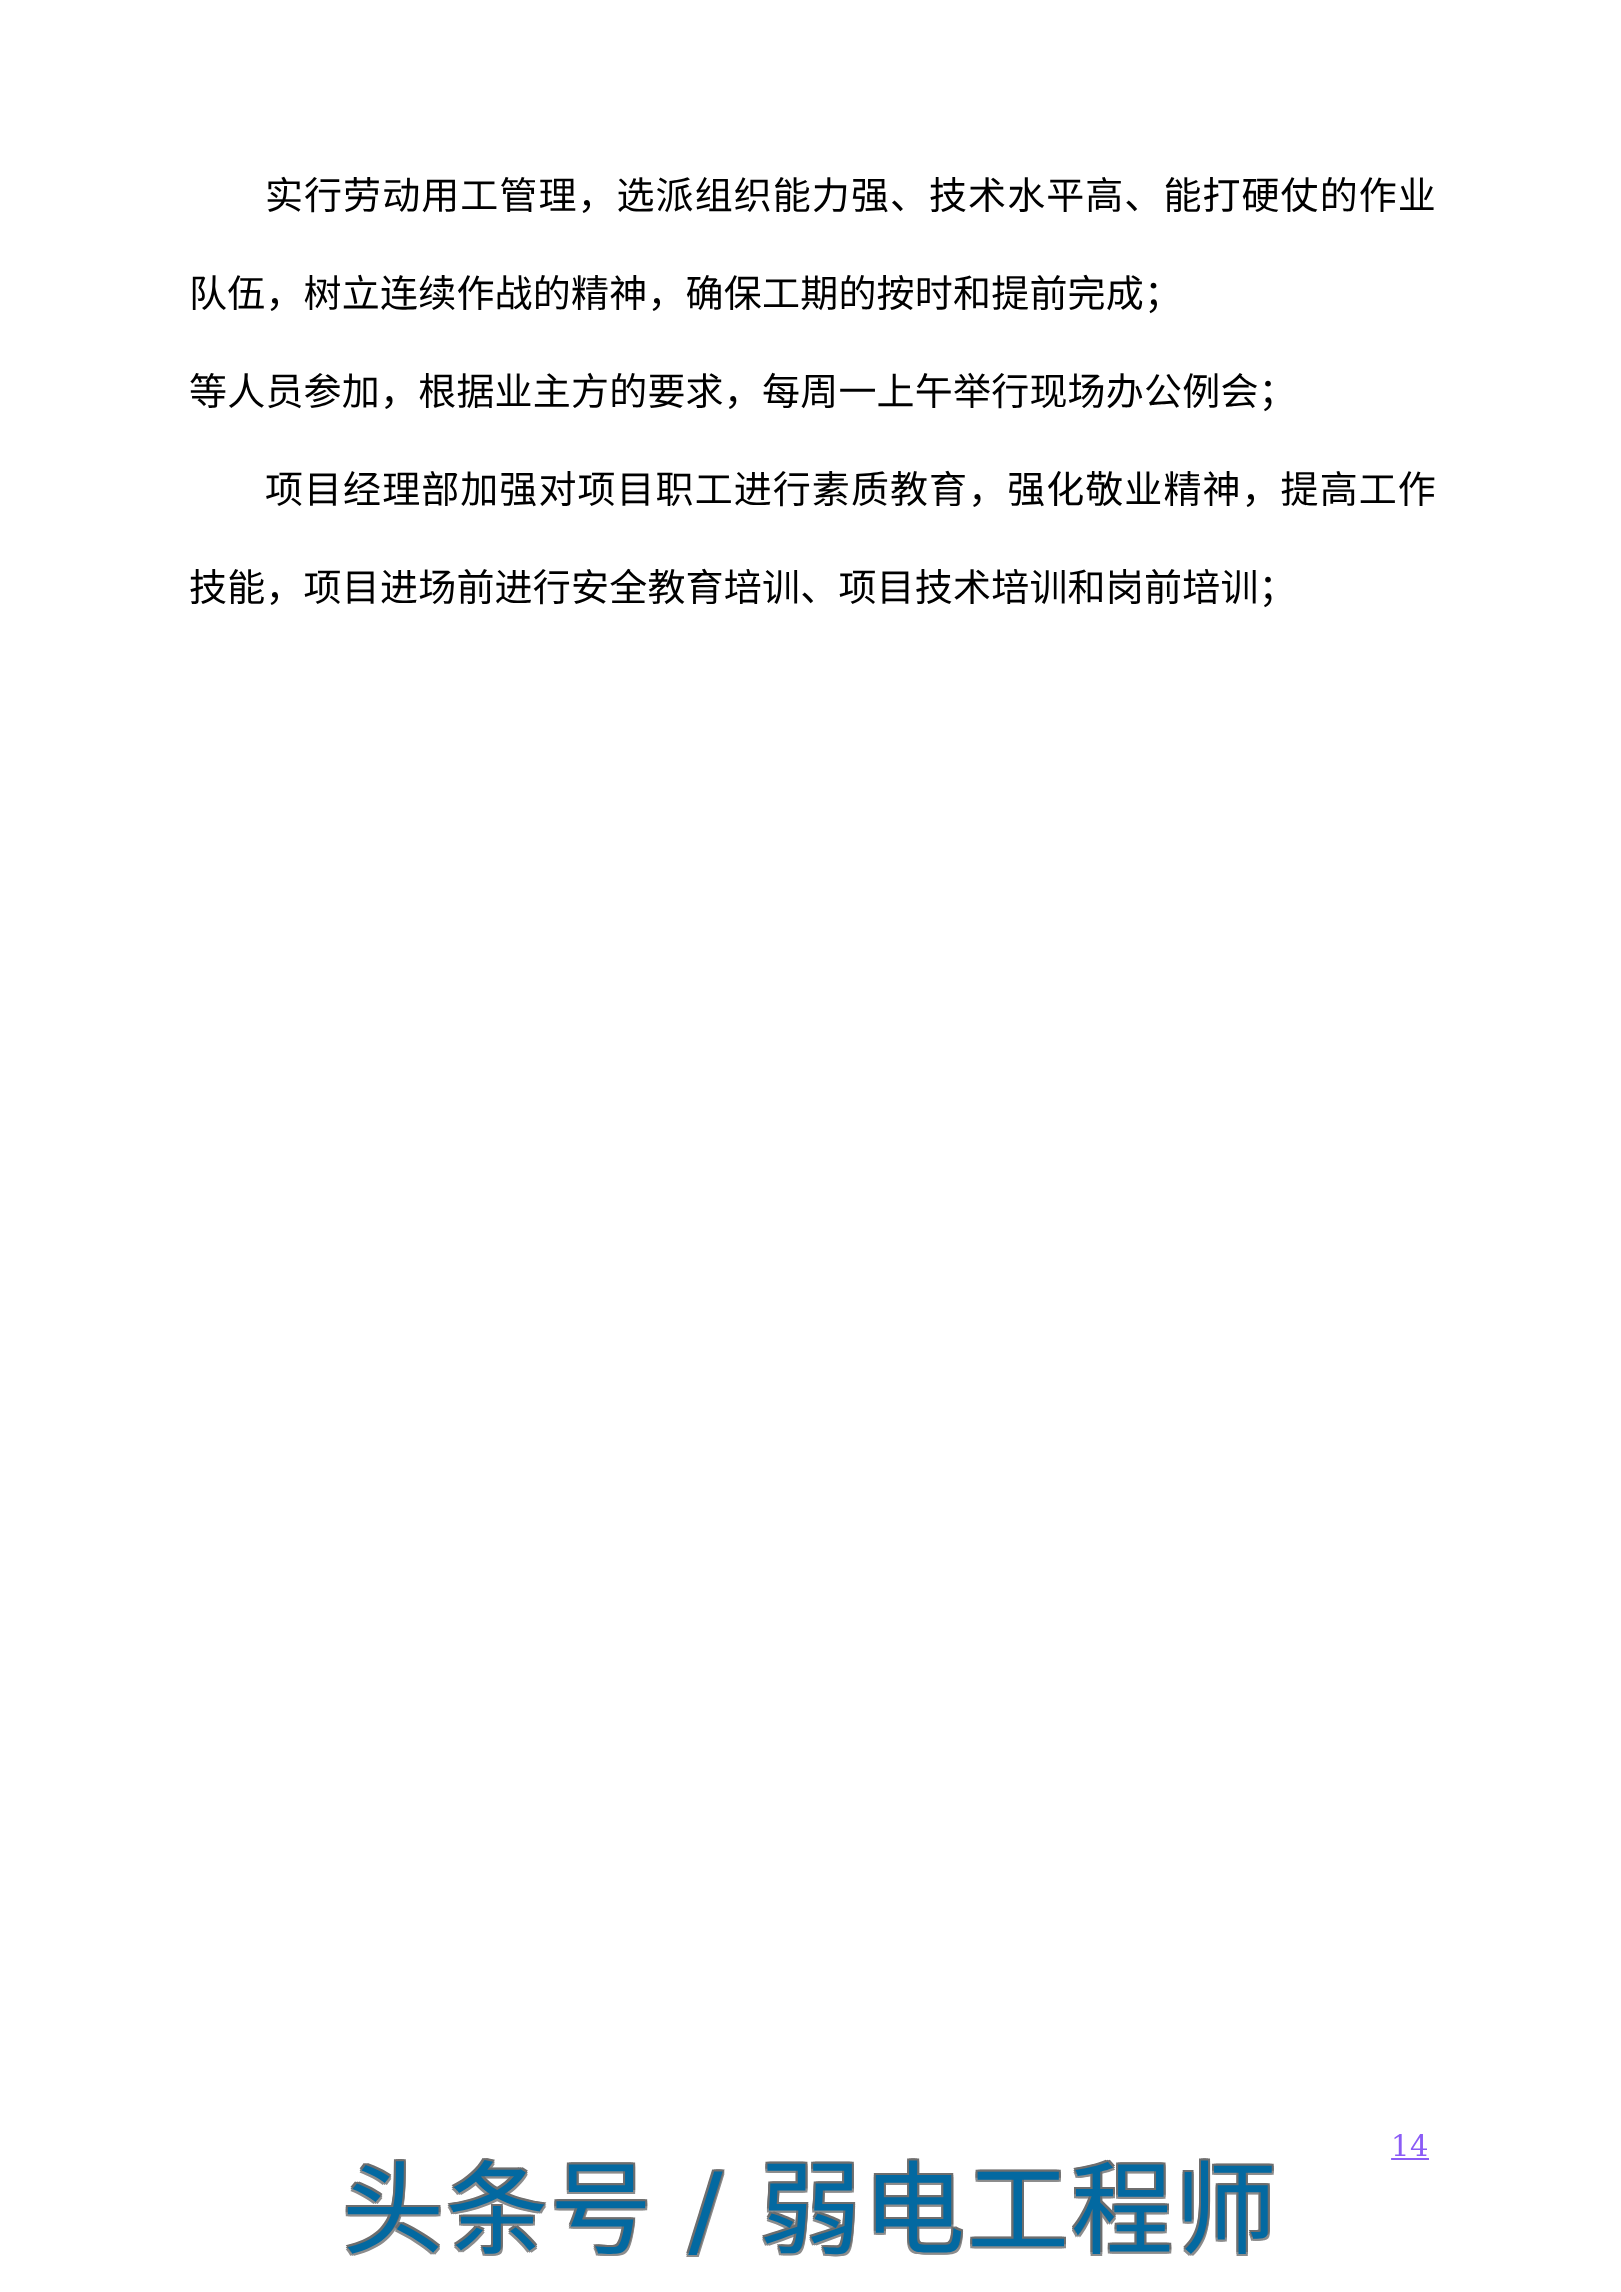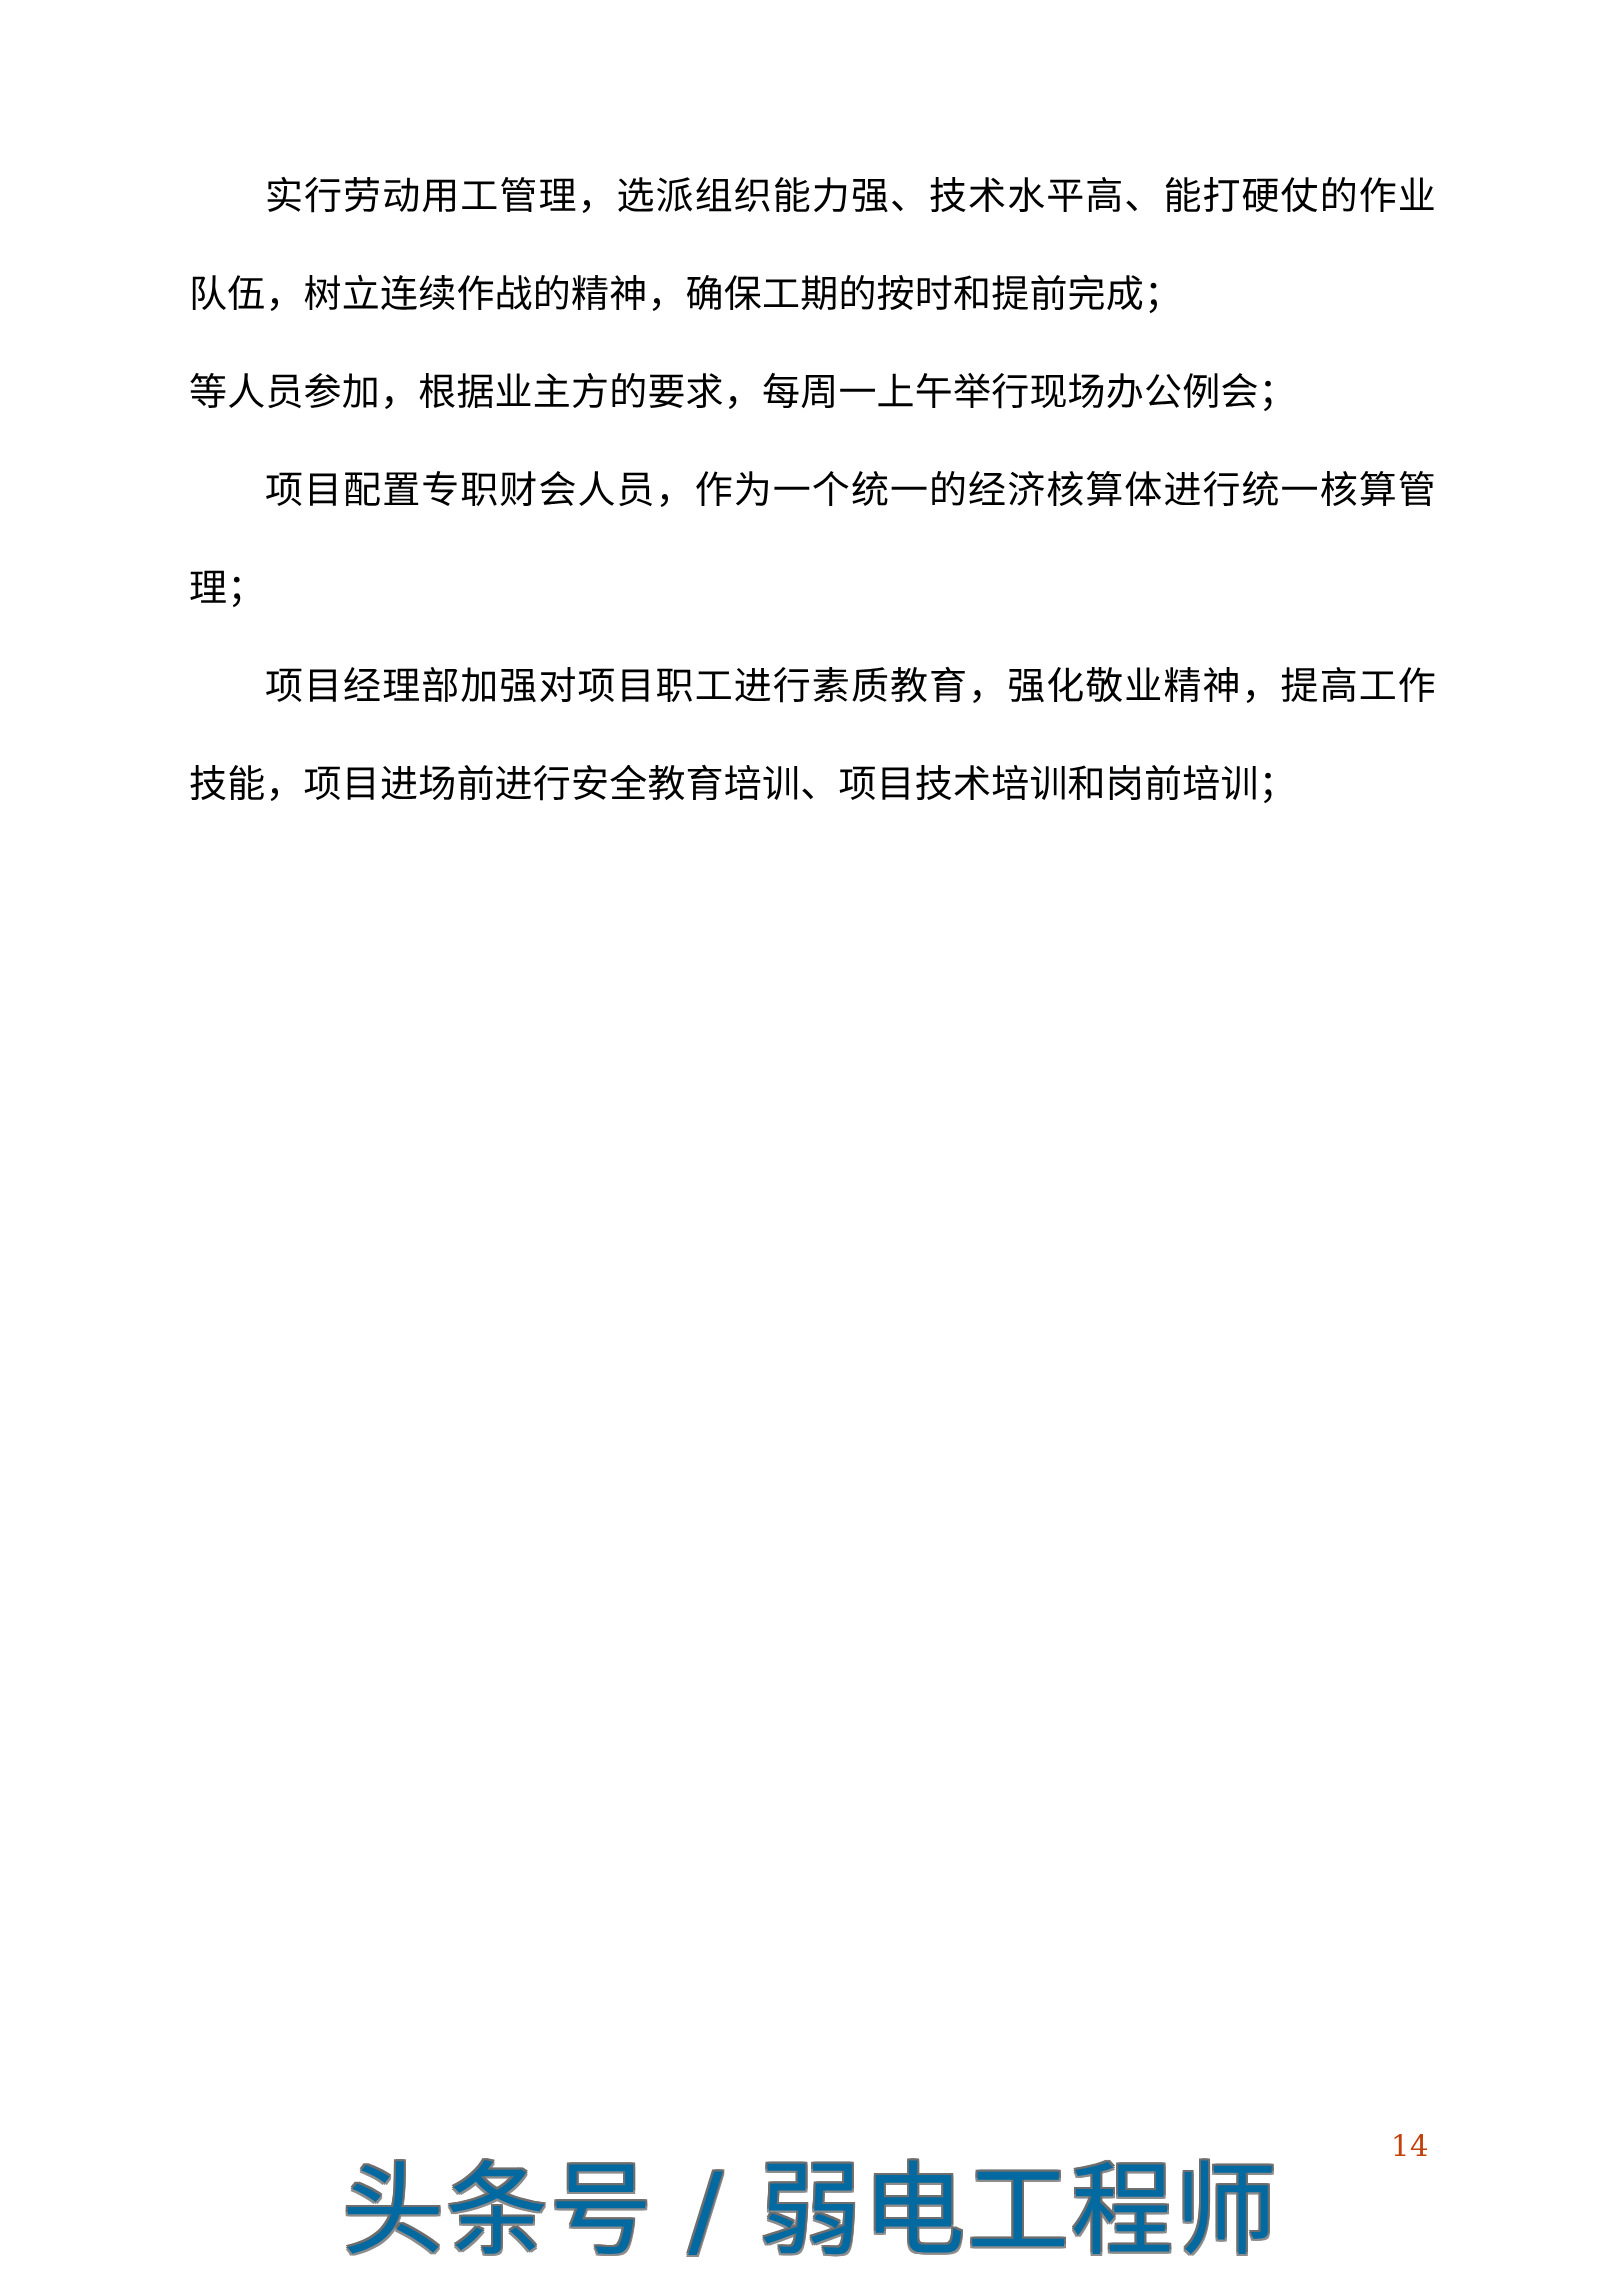--- a/index.html
+++ b/index.html
@@ -45,22 +45,23 @@
     text-indent: 0;
   }
   
   .page-number {
     position: absolute;
     right: 192px;
     top: 2130px;
     font-family: "DejaVu Serif", "Liberation Serif", serif;
     font-size: 29px;
     line-height: 33px;
-    color: #c2410c;
+    color: #8b5cf6;
     letter-spacing: 0.5px;
+    text-decoration: underline;
   }
   
   .watermark {
     position: absolute;
     left: 0;
     right: 0;
     top: 2152px;
     text-align: center;
     pointer-events: none;
     user-select: none;
@@ -89,21 +90,20 @@
 <body>
 
 <div class="page">
 
   <div class="text-block">
 
     <p class="para indent">实行劳动用工管理，选派组织能力强、技术水平高、能打硬仗的作业队伍，树立连续作战的精神，确保工期的按时和提前完成；</p>
 
     <p class="para cont">等人员参加，根据业主方的要求，每周一上午举行现场办公例会；</p>
 
-    <p class="para indent">项目配置专职财会人员，作为一个统一的经济核算体进行统一核算管理；</p>
 
     <p class="para indent">项目经理部加强对项目职工进行素质教育，强化敬业精神，提高工作技能，项目进场前进行安全教育培训、项目技术培训和岗前培训；</p>
 
 
   </div>
 
   <div class="page-number">14</div>
 
   <div class="watermark">
     <span class="watermark-text">头条号 / 弱电工程师</span>

